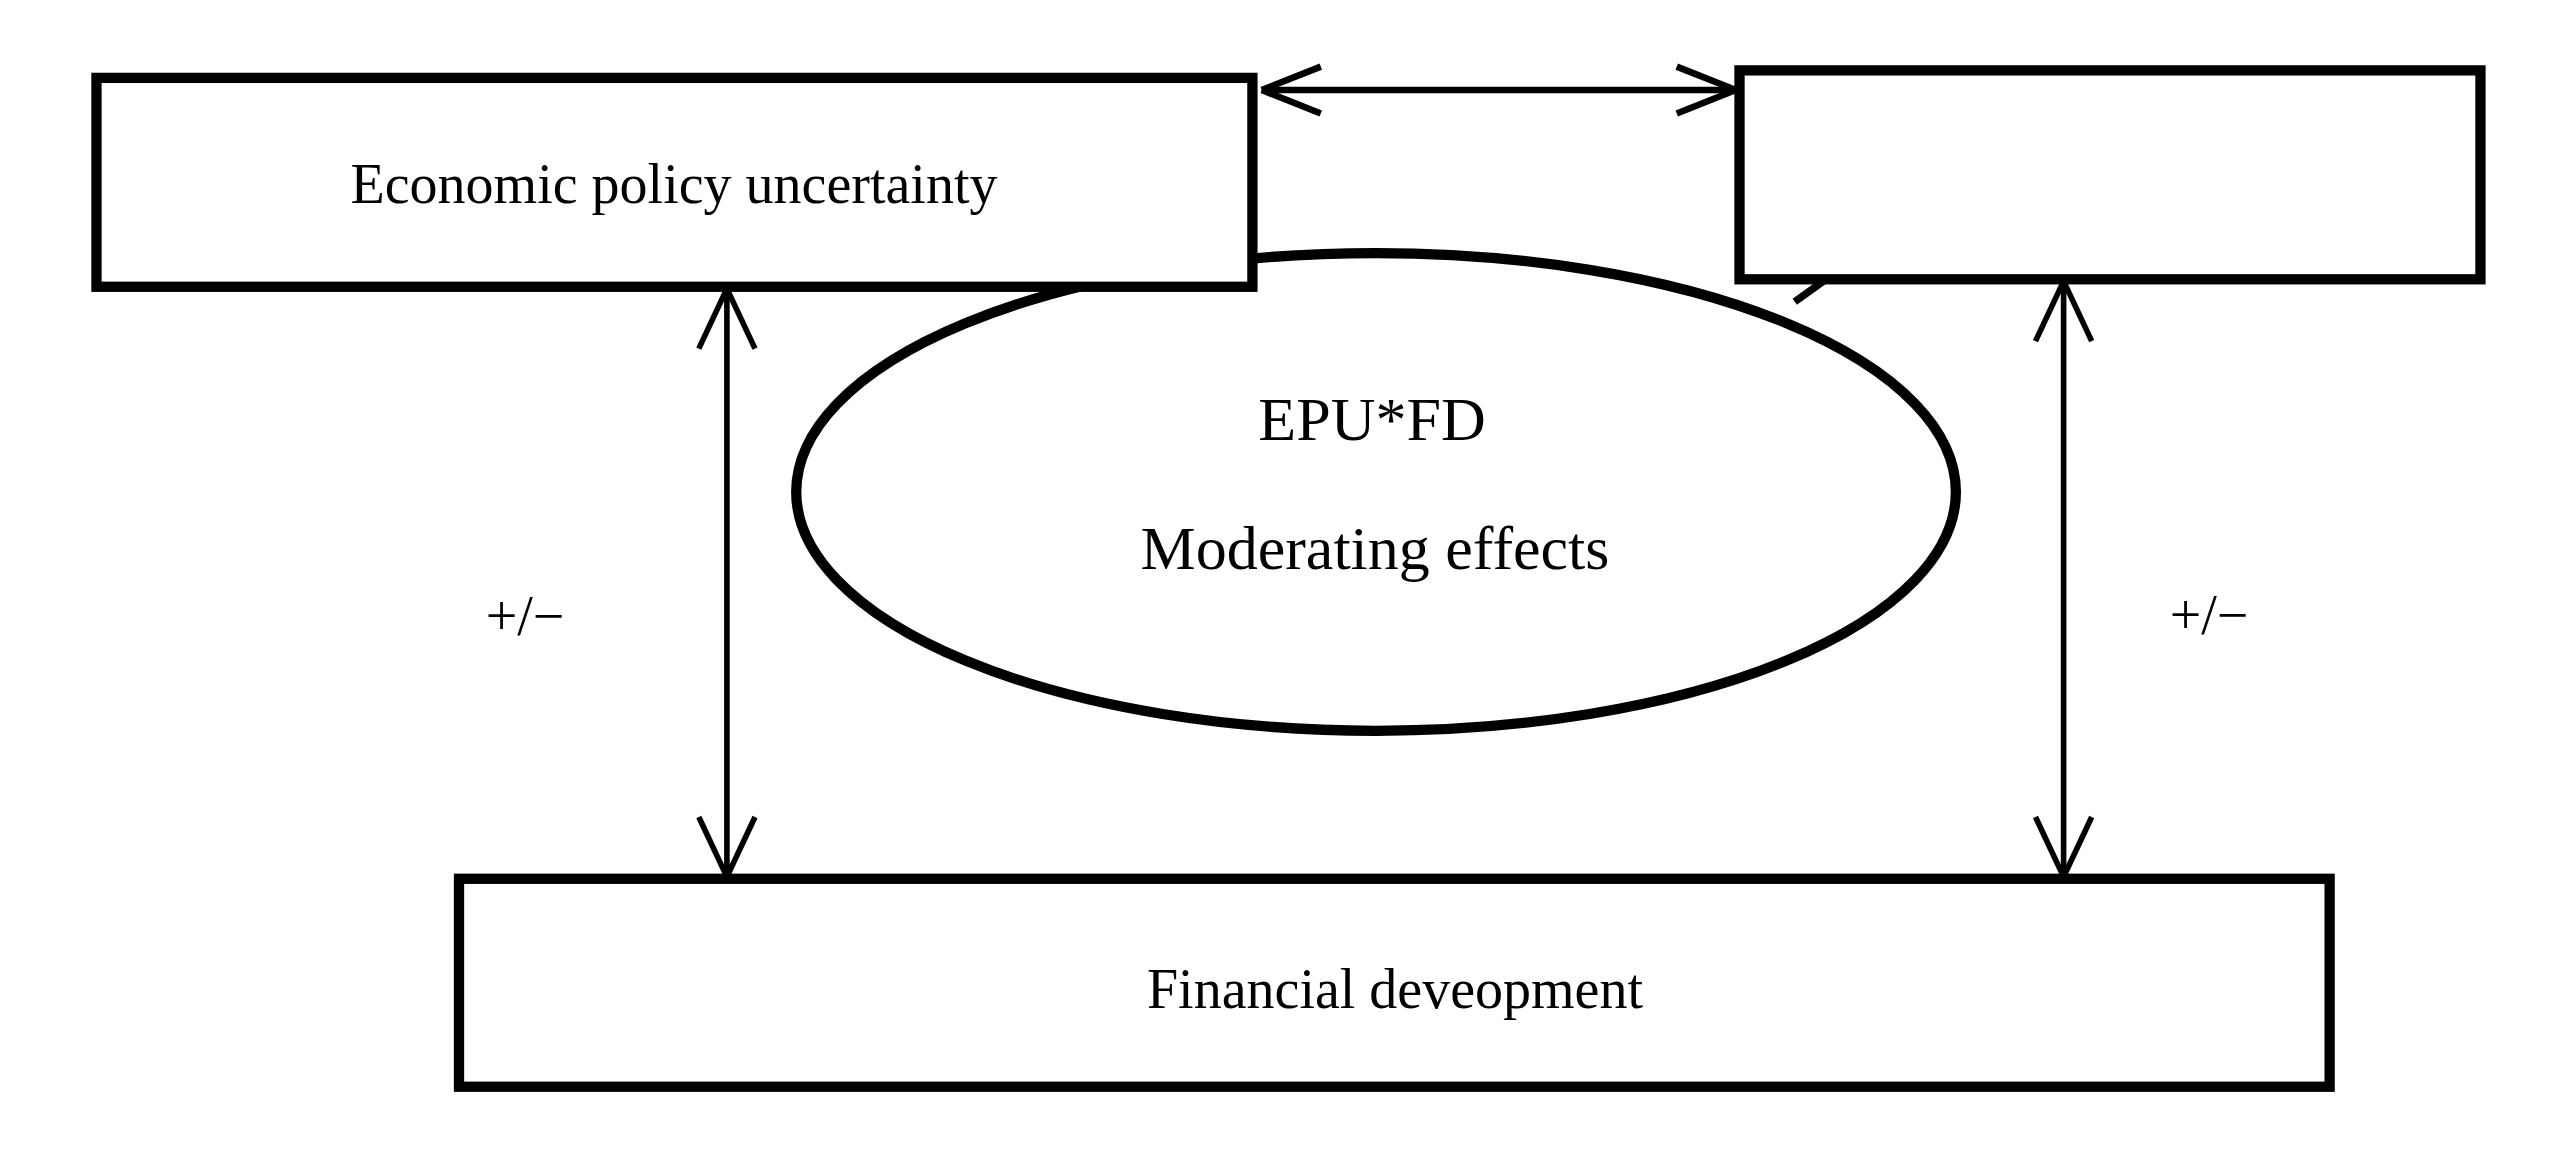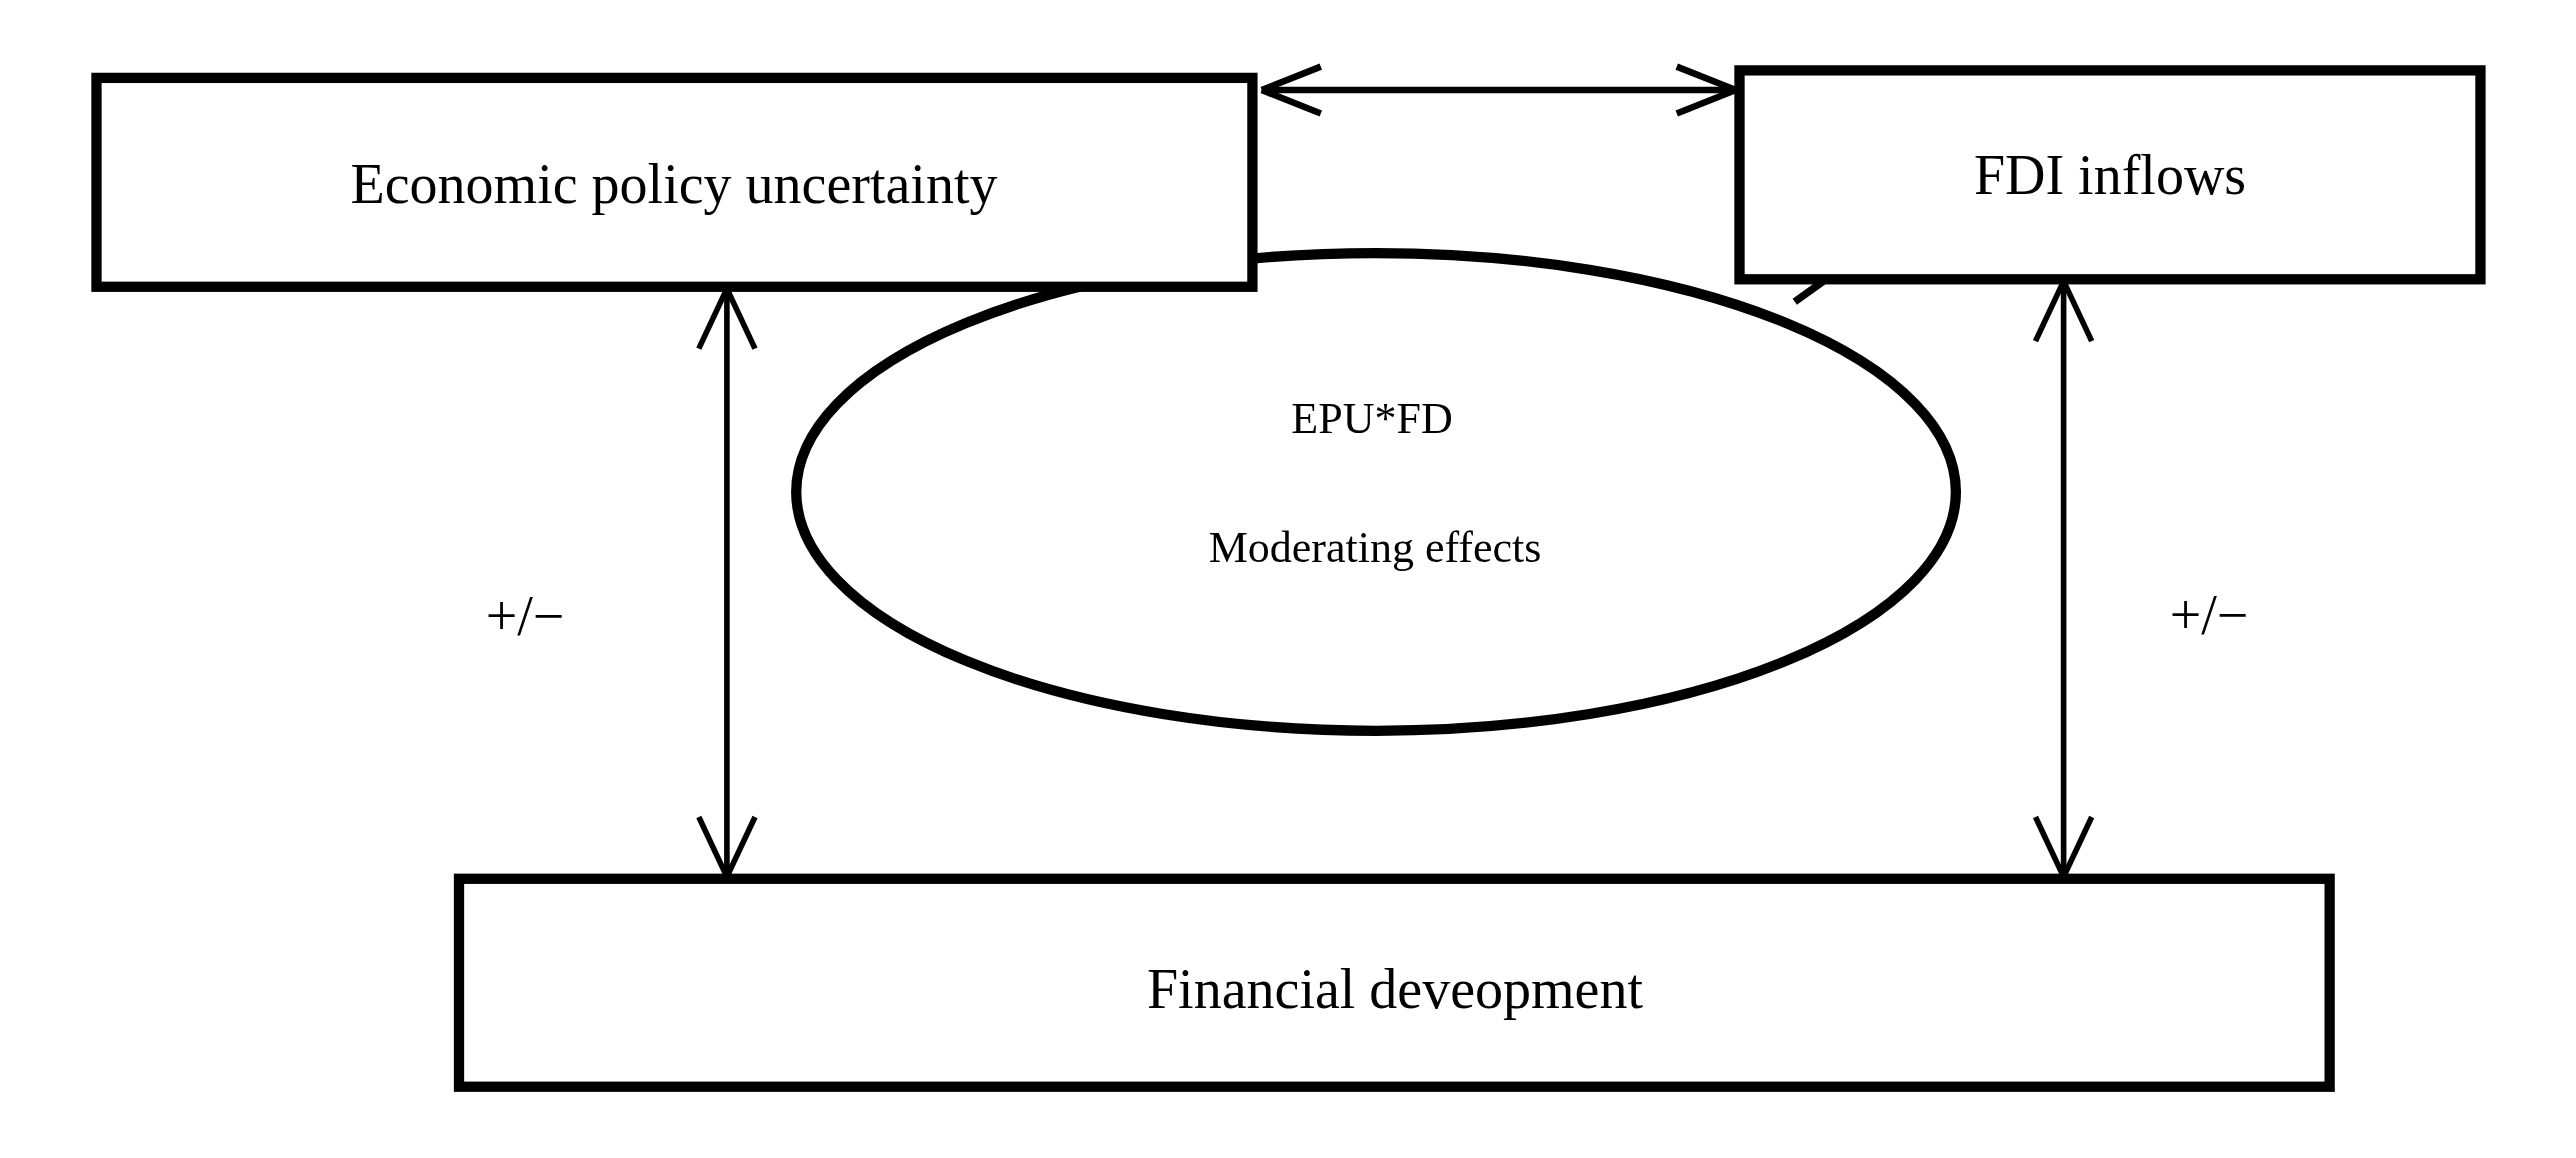--- a/index.html
+++ b/index.html
@@ -25,21 +25,21 @@
   }
   .label {
     position: absolute;
     transform: translate(-50%, -50%);
     white-space: nowrap;
     color: #000000;
     text-align: right;
     line-height: 1;
   }
   .node-label   { font-size: 56px; }
-  .ellipse-label{ font-size: 44px; }
+  .ellipse-label{ font-size: 62px; }
   .edge-label   { font-size: 56px; }
 
   
   .pos-epu      { left: 674px;  top: 184px;  }
   .pos-fdi      { left: 2110px; top: 175px;  }
   .pos-fd       { left: 1395px; top: 983px; margin-top: 6px; }
   .pos-mod1     { left: 1372px; top: 419px;  }
   .pos-mod2     { left: 1375px; top: 548px;  }
   .pos-sign-l   { left: 525px;  top: 616px;  }
   .pos-sign-r   { left: 2209px; top: 615px;  }
@@ -90,21 +90,20 @@
       <line class="edge" x1="2203" y1="300" x2="2203" y2="936" stroke-width="6"></line>
       <line class="edge" x1="2203" y1="300" x2="2173" y2="364" stroke-width="6"></line>
       <line class="edge" x1="2203" y1="300" x2="2233" y2="364" stroke-width="6"></line>
       <line class="edge" x1="2203" y1="936" x2="2173" y2="872" stroke-width="6"></line>
       <line class="edge" x1="2203" y1="936" x2="2233" y2="872" stroke-width="6"></line>
     </g>
   </svg>
 
   <div class="label node-label pos-epu">Economic policy uncertainty</div>
 
-  <div class="label node-label pos-fdi">FDI inflows</div>
 
   <div class="label node-label pos-fd">Financial deveopment</div>
 
   <div class="label ellipse-label pos-mod1">EPU*FD</div>
 
   <div class="label ellipse-label pos-mod2">Moderating effects</div>
 
   <div class="label edge-label pos-sign-l">+/−</div>
 
   <div class="label edge-label pos-sign-r">+/−</div>

